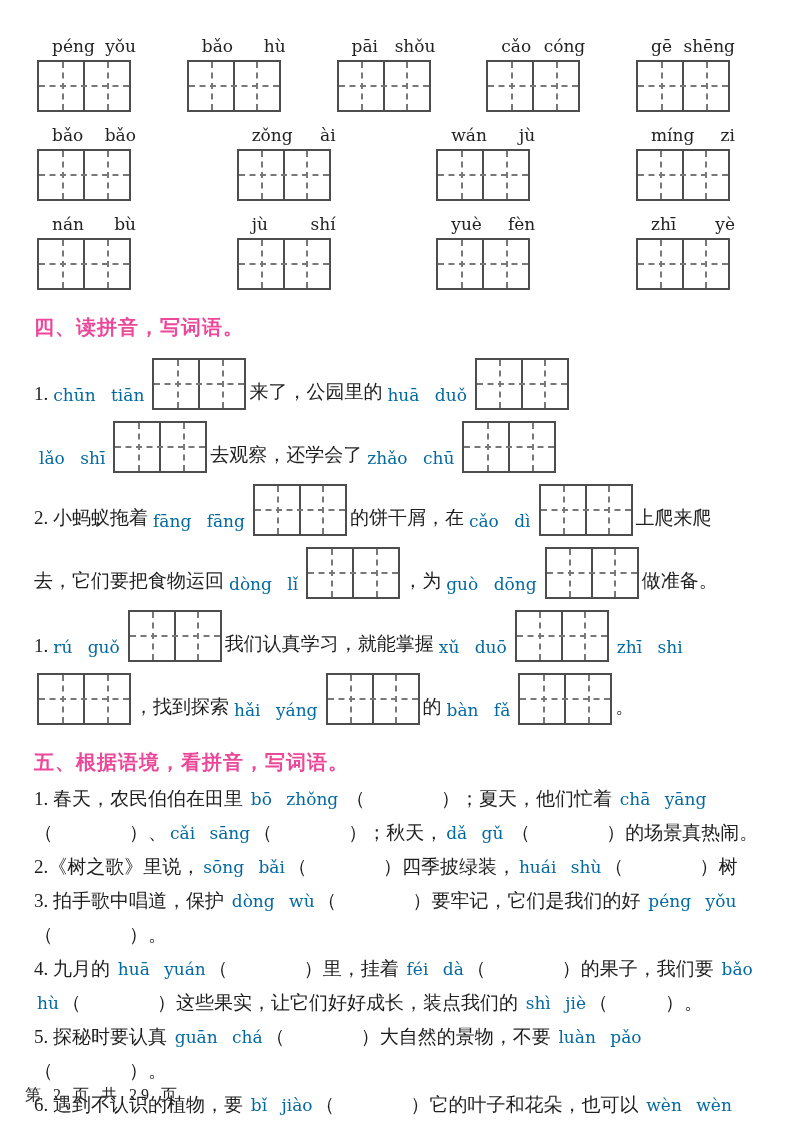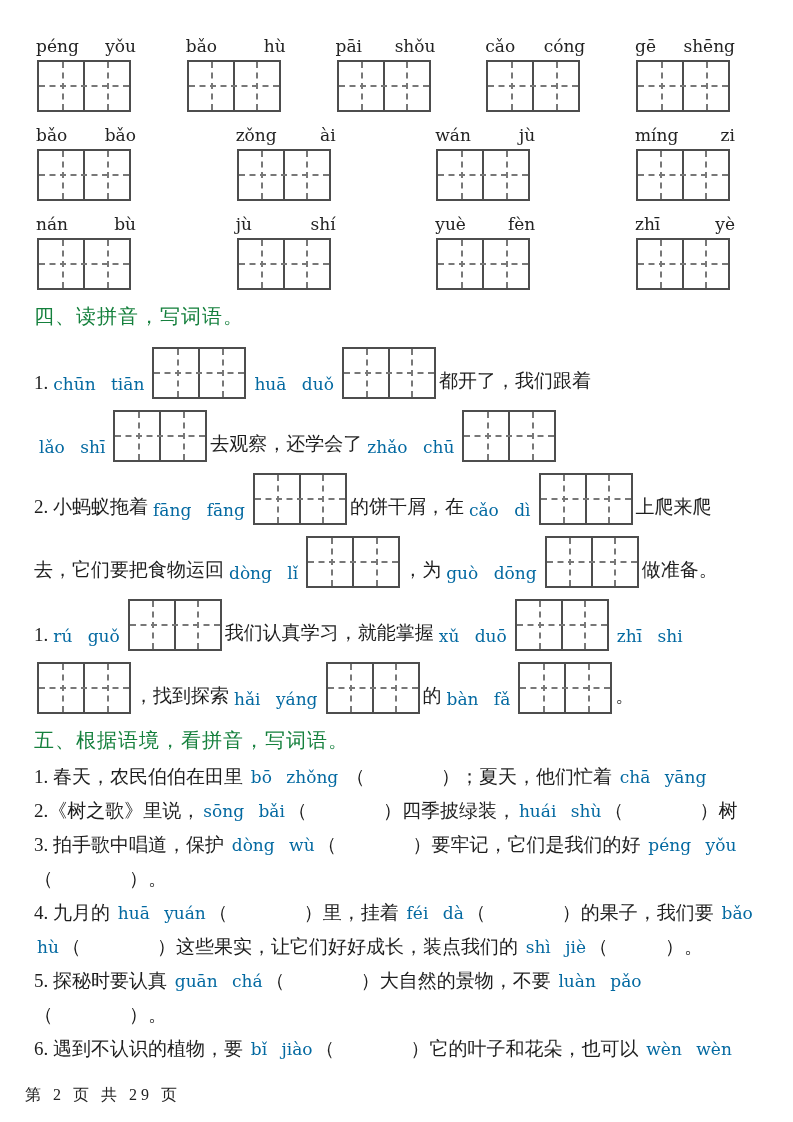--- a/index.html
+++ b/index.html
@@ -27,20 +27,21 @@
   }
   .grid-col { width: 104px; }
   .pin-label {
     display: flex;
     justify-content: space-between;
     padding: 0 2px;
     font-size: 17px;
     height: 24px;
     font-family: "DejaVu Serif", "Liberation Serif", serif;
     color: #222;
+    margin-left: 16px;
   }
   
   .wbox {
     display: inline-block;
     width: 94px;
     height: 52px;
     border: 2px solid #4d4d4d;
     position: relative;
     background: #fff;
     vertical-align: -13px;
@@ -48,23 +49,23 @@
     flex: 0 0 auto;
   }
   .wbox .vs  { position: absolute; top: 0; bottom: 0; left: 50%; width: 0; border-left: 2px solid #4d4d4d; margin-left: -1px; }
   .wbox .hd  { position: absolute; left: 0; right: 0; top: 50%; height: 0; border-top: 2px dashed #787878; margin-top: -1px; }
   .wbox .vd1 { position: absolute; top: 0; bottom: 0; left: 25%; width: 0; border-left: 2px dashed #787878; }
   .wbox .vd2 { position: absolute; top: 0; bottom: 0; left: 75%; width: 0; border-left: 2px dashed #787878; }
 
   
   .sec-title {
     font-size: 20px;
-    font-weight: normal;
-    color: #15803d;
-    margin: 13px 0 6px 0;
+    font-weight: bold;
+    color: #ec4899;
+    margin: 24px 0 6px 0;
     letter-spacing: 1px;
   }
 
   
   .s4-line {
     display: flex;
     align-items: flex-end;
     white-space: nowrap;
     height: 63px;
   }
@@ -168,28 +169,28 @@
   <div id="s4-lines">
       <div class="s4-line">
         <span class="cn">1.</span>
         <span class="py">chūn tiān</span>
         <span class="wbox">
           <span class="vs"></span>
           <span class="hd"></span>
           <span class="vd1"></span>
           <span class="vd2"></span>
         </span>
+        <span class="cn">来了，公园里的</span>
         <span class="py">huā duǒ</span>
         <span class="wbox">
           <span class="vs"></span>
           <span class="hd"></span>
           <span class="vd1"></span>
           <span class="vd2"></span>
         </span>
-        <span class="cn">都开了，我们跟着</span>
       </div>
       <div class="s4-line">
         <span class="py">lǎo shī</span>
         <span class="wbox">
           <span class="vs"></span>
           <span class="hd"></span>
           <span class="vd1"></span>
           <span class="vd2"></span>
         </span>
         <span class="cn">去观察，还学会了</span>
@@ -281,20 +282,21 @@
           <span class="vd1"></span>
           <span class="vd2"></span>
         </span>
         <span class="cn">。</span>
       </div>
     </div>
 
   <div class="sec-title">五、根据语境，看拼音，写词语。</div>
   <div id="s5-lines">
       <div class="s5-line"><span class="cn">1. 春天，农民伯伯在田里 </span><span class="py">bō zhǒng</span><span class="cn"> （　　　　）；夏天，他们忙着 </span><span class="py">chā yāng</span></div>
+      <div class="s5-line"><span class="cn">（　　　　）、</span><span class="py">cǎi sāng</span><span class="cn">（　　　　）；秋天，</span><span class="py">dǎ gǔ</span><span class="cn"> （　　　　）的场景真热闹。</span></div>
       <div class="s5-line"><span class="cn">2.《树之歌》里说，</span><span class="py">sōng bǎi</span><span class="cn">（　　　　）四季披绿装，</span><span class="py">huái shù</span><span class="cn">（　　　　）树</span></div>
       <div class="s5-line"><span class="cn">3. 拍手歌中唱道，保护 </span><span class="py">dòng wù</span><span class="cn">（　　　　）要牢记，它们是我们的好 </span><span class="py">péng yǒu</span></div>
       <div class="s5-line"><span class="cn">（　　　　）。</span></div>
       <div class="s5-line"><span class="cn">4. 九月的 </span><span class="py">huā yuán</span><span class="cn">（　　　　）里，挂着 </span><span class="py">féi dà</span><span class="cn">（　　　　）的果子，我们要 </span><span class="py">bǎo</span></div>
       <div class="s5-line"><span class="py">hù</span><span class="cn">（　　　　）这些果实，让它们好好成长，装点我们的 </span><span class="py">shì jiè</span><span class="cn">（　　　）。</span></div>
       <div class="s5-line"><span class="cn">5. 探秘时要认真 </span><span class="py">guān chá</span><span class="cn">（　　　　）大自然的景物，不要 </span><span class="py">luàn pǎo</span><span class="cn">（　　　　）。</span></div>
       <div class="s5-line"><span class="cn">6. 遇到不认识的植物，要 </span><span class="py">bǐ jiào</span><span class="cn">（　　　　）它的叶子和花朵，也可以 </span><span class="py">wèn wèn</span></div>
     </div>
 
   <div class="footer">第 2 页 共 29 页</div>

